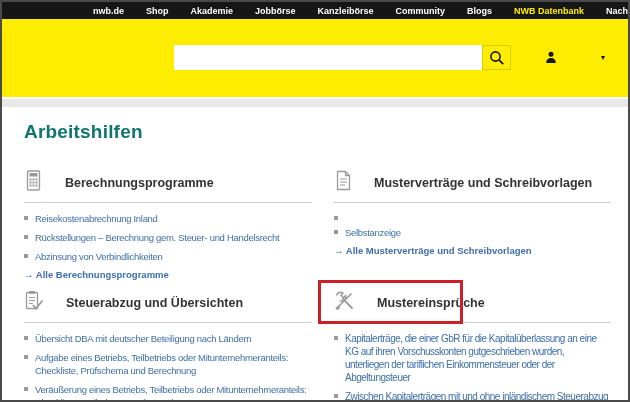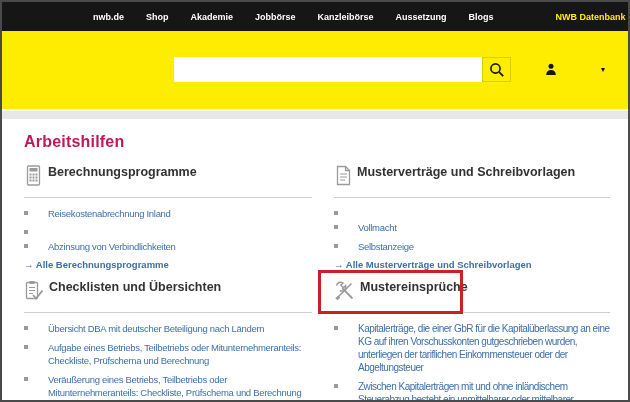--- a/index.html
+++ b/index.html
@@ -3,61 +3,61 @@
 <meta charset="utf-8">
 <style>
   * { box-sizing: border-box; margin: 0; padding: 0; }
   body { font-family: "Liberation Sans", sans-serif; background: #fff; }
   .page {
     width: 630px; height: 402px; border: 2px solid #4a4a4a;
     position: relative; overflow: hidden; background: #fff;
   }
   
   .topnav {
-    height: 29px; background: #161616; display: flex; align-items: center;
+    height: 17px; background: #161616; display: flex; align-items: center;
     padding-left: 91px; gap: 22px;
   }
   .topnav a {
     color: #ffffff; font-size: 9px; font-weight: bold; text-decoration: none;
     white-space: nowrap; cursor: pointer;
   }
-  .topnav a.active { color: #ffed00; margin-left: 40px; }
+  .topnav a.active { color: #ffed00; }
   
   .yellow-header { height: 78px; background: #ffed00; position: relative; }
   .search-bar { position: absolute; left: 172px; top: 26px; display: flex; align-items: stretch; }
   .search-input {
     width: 308px; height: 25px; border: none; outline: none; background: #fff;
     font-size: 11px; padding: 0 8px; font-family: "Liberation Sans", sans-serif;
   }
   .search-btn {
     width: 29px; height: 25px; background: #ffed00; border: 1px solid #d9cd08;
     display: flex; align-items: center; justify-content: center; cursor: pointer;
   }
   .account-btn {
     position: absolute; right: 16px; top: 26px; width: 74px; height: 25px;
     background: transparent; border: none; display: flex; align-items: center;
     justify-content: space-between; padding: 0 7px; cursor: pointer;
   }
   .caret { font-size: 8px; color: #111; line-height: 1; }
   
   .gray-strip { height: 8px; background: #e8e8e8; margin-top: 2px; }
   .content { padding: 14px 20px 0 22px; }
-  h1.page-title { font-size: 16px; font-weight: bold; color: #be185d; margin-bottom: 14px; letter-spacing: 0.2px; }
+  h1.page-title { font-size: 19px; font-weight: bold; color: #0f766e; margin-bottom: 27px; letter-spacing: 0.2px; }
   .grid {
     display: grid; grid-template-columns: 288px 276px; column-gap: 22px; row-gap: 10px;
   }
   .section { position: relative; }
   .sec-head {
-    display: flex; gap: 5px; padding-bottom: 7px;
+    display: flex; align-items: center; gap: 22px; padding-bottom: 7px;
     border-bottom: 1px solid #cccccc; position: relative;
   }
   .sec-title { font-size: 12.5px; font-weight: bold; color: #333; }
   .sec-icon { flex-shrink: 0; }
   ul.links { list-style: none; margin-top: 9px; }
-  ul.links li { display: flex; gap: 20px; margin-bottom: 6px; }
+  ul.links li { display: flex; gap: 7px; margin-bottom: 6px; }
   .bullet { width: 4px; height: 4px; background: #9a9a9a; margin-top: 4px; flex-shrink: 0; }
   a.lnk {
     color: #3e6fa9; font-size: 9.5px; letter-spacing: -0.3px; line-height: 13px;
     text-decoration: none; cursor: pointer;
   }
   .sec-tight a.lnk { font-size: 10px; letter-spacing: -0.5px; }
   .alle {
     text-align: left; font-size: 9.5px; font-weight: bold; color: #3e6fa9;
     margin-top: 6px; cursor: pointer;
   }
@@ -71,21 +71,21 @@
 <body>
 
 <div class="page">
 
   <nav class="topnav">
     <a>nwb.de</a>
     <a>Shop</a>
     <a>Akademie</a>
     <a>Jobbörse</a>
     <a>Kanzleibörse</a>
-    <a>Aussetzung</a>
+    <a>Community</a>
     <a>Blogs</a>
     <a class="active">NWB Datenbank</a>
     <a>Nachrichten</a>
   </nav>
 
   <header class="yellow-header">
     <div class="search-bar">
       <input class="search-input" type="text" placeholder="" style="">
       <button class="search-btn">
         <span style="display:flex">
@@ -135,20 +135,21 @@
           </span>
           <span class="sec-title">Berechnungsprogramme</span>
         </div>
         <ul class="links">
           <li>
               <span class="bullet"></span>
               <a class="lnk">Reisekostenabrechnung Inland</a>
             </li>
           <li>
               <span class="bullet"></span>
+              <a class="lnk">Rückstellungen – Berechnung gem. Steuer- und Handelsrecht</a>
             </li>
           <li>
               <span class="bullet"></span>
               <a class="lnk">Abzinsung von Verbindlichkeiten</a>
             </li>
         </ul>
         <div class="alle">
           <span>→</span>
           <span>Alle Berechnungsprogramme</span>
         </div>
@@ -165,24 +166,20 @@
                   <line x1="6" y1="12" x2="13" y2="12"></line>
                   <line x1="6" y1="15" x2="11" y2="15"></line>
               </g>
             </svg>
           </span>
           <span class="sec-title">Musterverträge und Schreibvorlagen</span>
         </div>
         <ul class="links">
           <li>
               <span class="bullet"></span>
-            </li>
-          <li>
-              <span class="bullet"></span>
-              <a class="lnk">Vollmacht</a>
             </li>
           <li>
               <span class="bullet"></span>
               <a class="lnk">Selbstanzeige</a>
             </li>
         </ul>
         <div class="alle">
           <span>→</span>
           <span>Alle Musterverträge und Schreibvorlagen</span>
         </div>
@@ -195,21 +192,21 @@
               <rect x="2.5" y="2.5" width="11" height="16" rx="1" fill="none" stroke="#9a9a9a" stroke-width="1.3"></rect>
               <rect x="5.5" y="1" width="5" height="3" fill="#9a9a9a"></rect>
               <g stroke="#9a9a9a" stroke-width="1">
                 <line x1="5" y1="7.5" x2="11" y2="7.5"></line>
                   <line x1="5" y1="10.5" x2="11" y2="10.5"></line>
                   <line x1="5" y1="13.5" x2="9" y2="13.5"></line>
               </g>
               <path d="M9 15 l3 3.5 l6.5 -8" fill="none" stroke="#9a9a9a" stroke-width="1.8"></path>
             </svg>
           </span>
-          <span class="sec-title">Checklisten und Übersichten</span>
+          <span class="sec-title">Steuerabzug und Übersichten</span>
         </div>
         <ul class="links">
           <li>
               <span class="bullet"></span>
               <a class="lnk">Übersicht DBA mit deutscher Beteiligung nach Ländern</a>
             </li>
           <li>
               <span class="bullet"></span>
               <a class="lnk">Aufgabe eines Betriebs, Teilbetriebs oder Mitunternehmeranteils: Checkliste, Prüfschema und Berechnung</a>
             </li>

